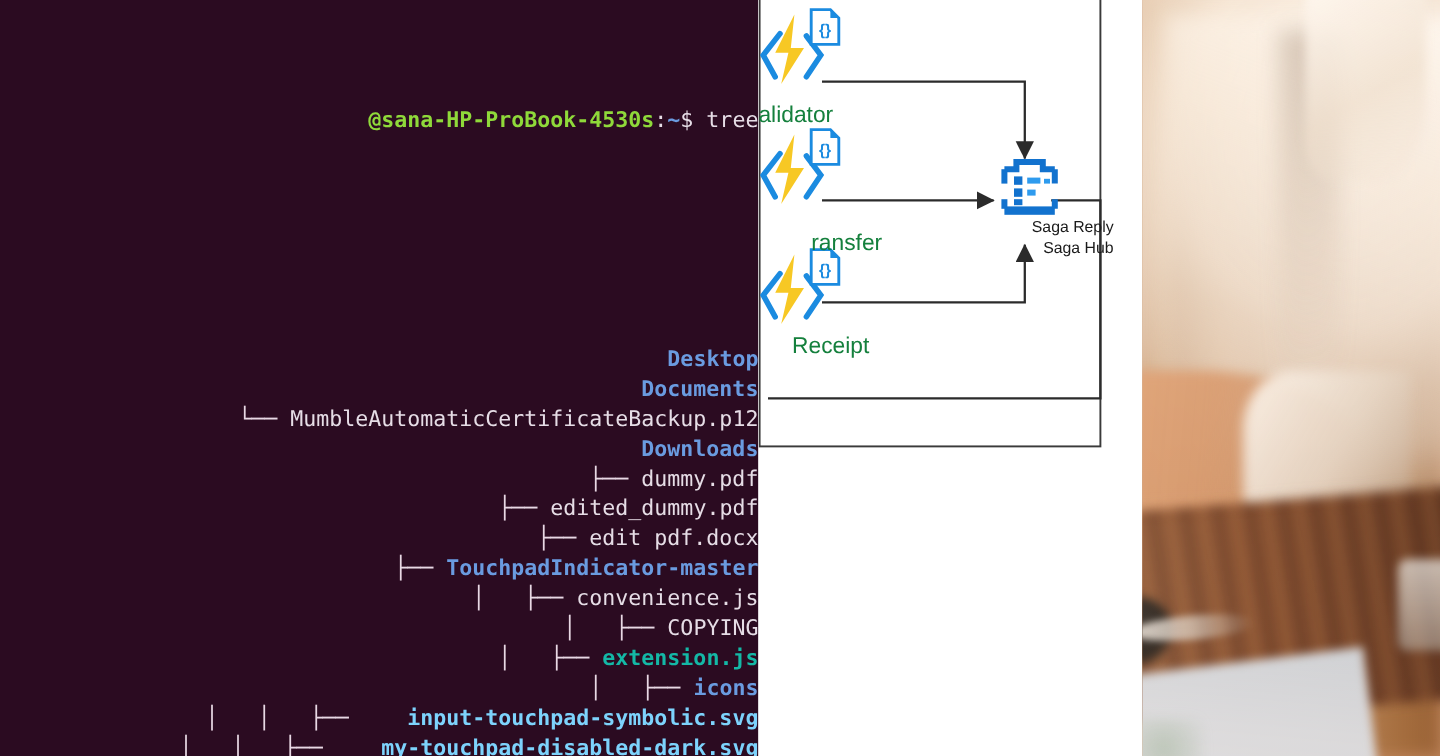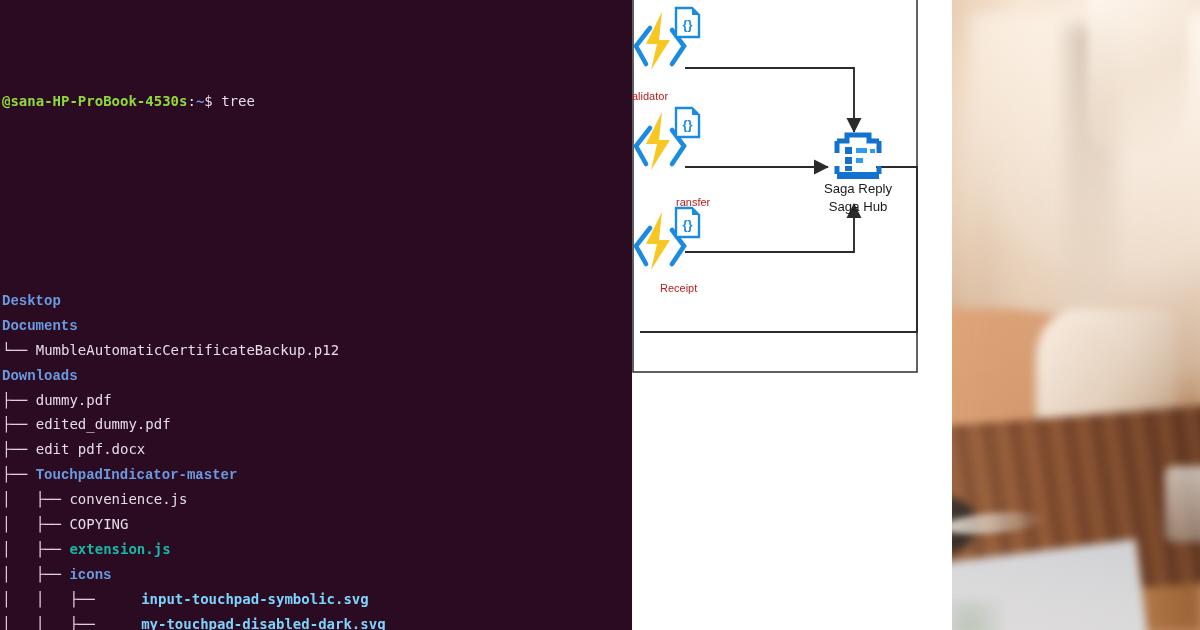--- a/index.html
+++ b/index.html
@@ -9,59 +9,60 @@
 
   .stage { position:relative; width:1200px; height:630px; display:flex; }
 
   
   .terminal {
     position:relative;
     width:632px; height:630px;
     background:#2B0B21;
     overflow:hidden;
     font-family:"DejaVu Sans Mono","Liberation Mono",monospace;
-    font-size:14px;
+    font-size:18px;
     line-height:24.9px;
     padding:14px 0 0 2px;
     white-space:pre;
     letter-spacing:0px;
+    text-align:right;
   }
   .term-line { height:24.9px; display:block; }
   .c-green   { color:#8FD93A; font-weight:bold; }
   .c-white   { color:#E6DDE6; }
   .c-file    { color:#E6DDE6; }
-  .c-dir     { color:#6A9BE0; font-weight:bold;font-family:Liberation Mono, monospace; }
+  .c-dir     { color:#6A9BE0; font-weight:bold; }
   .c-exec    { color:#14b8a6; font-weight:bold; }
   .c-img     { color:#7dd3fc; font-weight:bold;margin-left:38px; }
   .c-branch  { color:#E8D8E4; }
   .c-tilde   { color:#6A9BE0; font-weight:bold; }
 
   
   .diagram {
     position:relative;
     width:320px; height:630px;
     background:#FFFFFF;
     overflow:hidden;
   }
   .diagram-svg { position:absolute; left:0; top:0; }
 
   .node-label {
     position:absolute;
     font-family:"Liberation Sans", sans-serif;
-    font-size:11px;
-    color:#b91c1c;
+    font-size:19px;
+    color:#15803d;
     white-space:nowrap;
     line-height:17px;
   }
   .hub-label {
     position:absolute;
     font-family:"Liberation Sans", sans-serif;
     font-size:13.2px;
     color:#1A1A1A;
-    text-align:center;
+    text-align:right;
     line-height:18px;
     width:140px;
   }
 
   
   .photo {
     position:relative;
     width:248px; height:630px;
     overflow:hidden;
     background:#C98F63;

